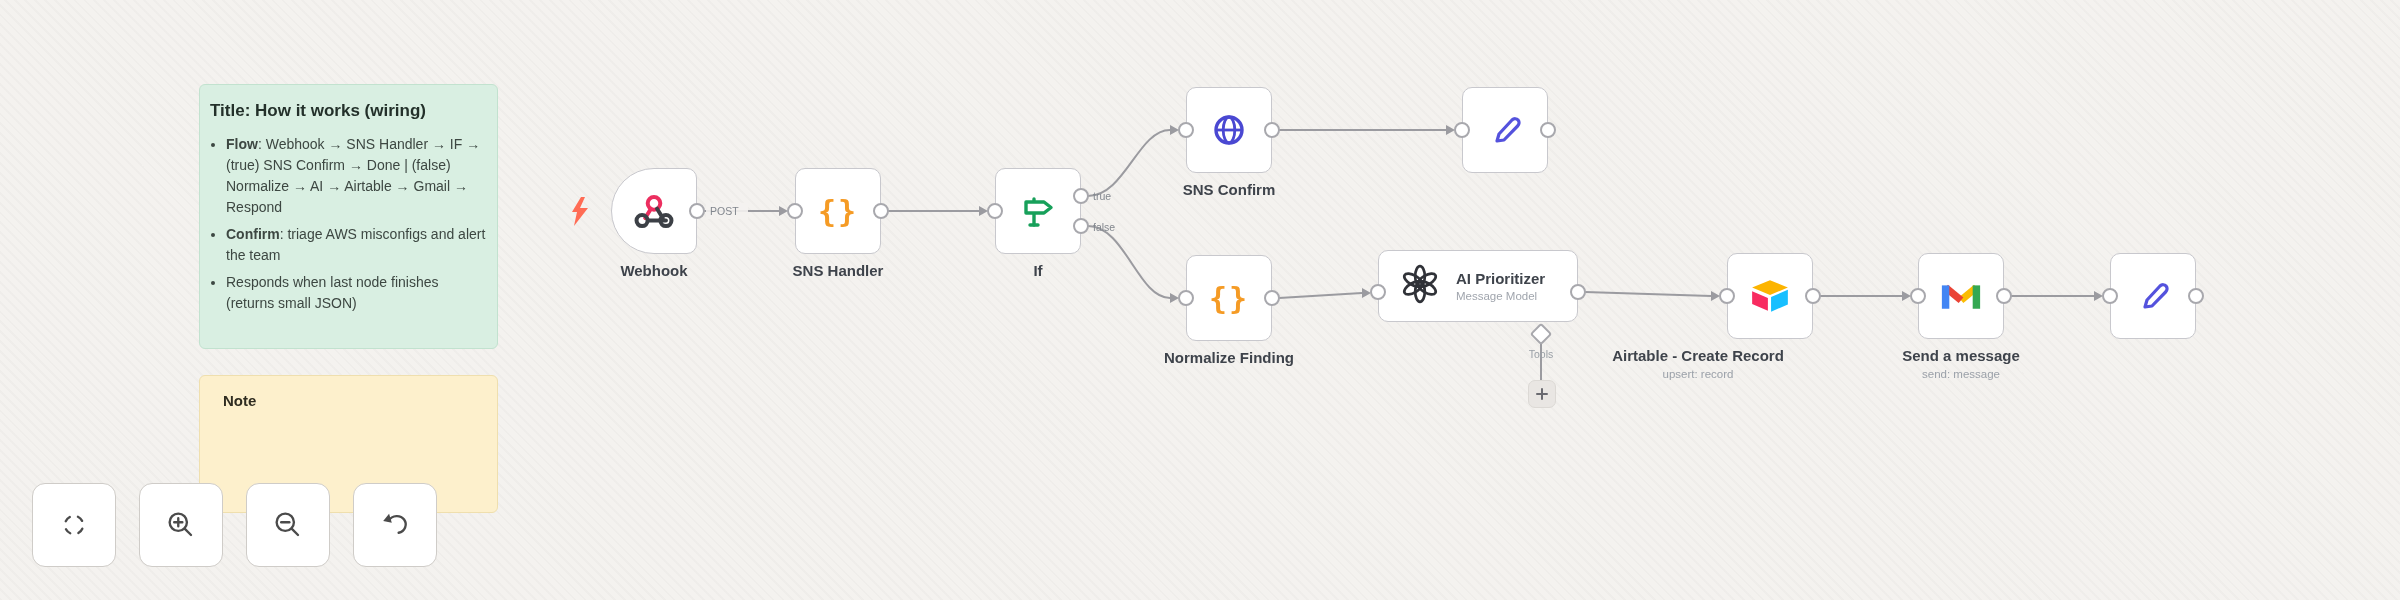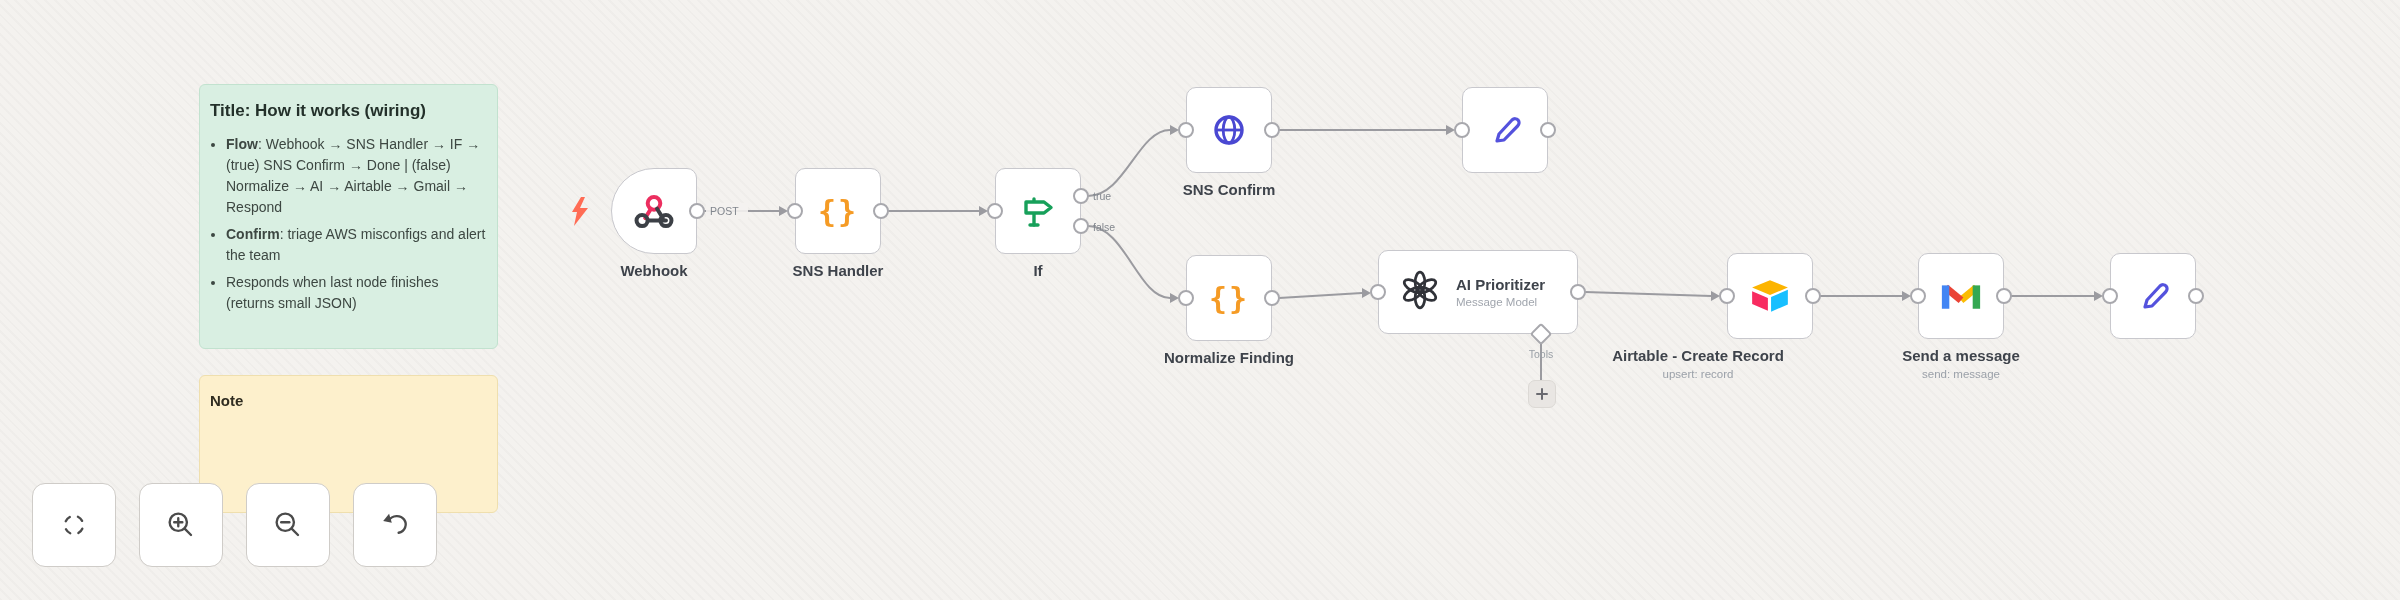--- a/index.html
+++ b/index.html
@@ -9,21 +9,21 @@
     background-image:repeating-linear-gradient(45deg, rgba(0,0,0,0.02) 0 2px, rgba(255,255,255,0) 2px 7px);}
   .node{position:absolute;background:#fff;border:1.6px solid #c8c8cd;border-radius:10px;box-sizing:border-box;}
   .node .icon{position:absolute;inset:0;display:flex;align-items:center;justify-content:center;}
   .node-label{position:absolute;width:300px;text-align:center;font-size:15px;font-weight:600;color:#3e434b;line-height:1.2;}
   .node-sub{font-size:11.5px;font-weight:400;color:#9ba1a9;margin-top:3px;}
   .braces{color:#f59b25;font-size:30px;font-weight:700;letter-spacing:2px;font-family:"DejaVu Sans Mono",monospace;}
   .sticky{position:absolute;border-radius:6px;box-sizing:border-box;padding:16px 10px;}
   .sticky-green{background:#d9efe2;border:1px solid #c2e2cf;}
   .sticky-yellow{background:#fdf0cc;border:1px solid #efdfae;}
   .sticky h3{margin:0 0 13px 0;font-size:17px;font-weight:700;color:#23302a;}
-  .sticky-yellow h3{font-size:15px;color:#2f2c20;margin-bottom:14px;}
+  .sticky-yellow h3{font-size:15px;color:#2f2c20;margin-bottom:14px;margin-left:13px;}
   .sticky ul{margin:0;padding-left:16px;}
   .sticky li{font-size:14px;line-height:1.5;color:#3d4742;margin-bottom:6px;}
   .sticky li b{font-weight:700;}
   .sticky-body{font-size:10.5px;line-height:1.55;color:#4c463a;}
   .ai-node{display:flex;align-items:center;padding-left:18px;box-sizing:border-box;}
   .ai-text{margin-left:13px;}
   .ai-title{font-size:15px;font-weight:700;color:#3e434b;}
   .ai-sub{font-size:11.5px;color:#a0a5ad;margin-top:3px;}
   .controls{position:absolute;left:32px;top:483px;display:flex;gap:23px;z-index:30;}
   .ctrl-btn{width:84px;height:84px;background:#fff;border:1.6px solid #cfccc8;border-radius:13px;display:flex;align-items:center;justify-content:center;box-sizing:border-box;}
@@ -105,21 +105,21 @@
     </div>
   </div>
 
   <div class="node" style="left:1186px;top:255px;width:86px;height:86px;">
     <div class="icon">
         <span class="braces">{}</span>
       </div>
   </div>
   <div class="node-label" style="left:1079px;top:349px;">Normalize Finding</div>
 
-  <div class="node ai-node" style="left:1378px;top:250px;width:200px;height:84px;">
+  <div class="node ai-node" style="left:1378px;top:250px;width:200px;height:72px;">
     <span>
       <svg width="46" height="46" viewBox="0 0 44 44" fill="none" stroke="#303238" stroke-width="2.6">
         <g>
           <ellipse cx="22" cy="14.5" rx="4.6" ry="9.5"></ellipse>
           <ellipse cx="22" cy="14.5" rx="4.6" ry="9.5" transform="rotate(60 22 22)"></ellipse>
           <ellipse cx="22" cy="14.5" rx="4.6" ry="9.5" transform="rotate(120 22 22)"></ellipse>
           <ellipse cx="22" cy="14.5" rx="4.6" ry="9.5" transform="rotate(180 22 22)"></ellipse>
           <ellipse cx="22" cy="14.5" rx="4.6" ry="9.5" transform="rotate(240 22 22)"></ellipse>
           <ellipse cx="22" cy="14.5" rx="4.6" ry="9.5" transform="rotate(300 22 22)"></ellipse>
         </g>

